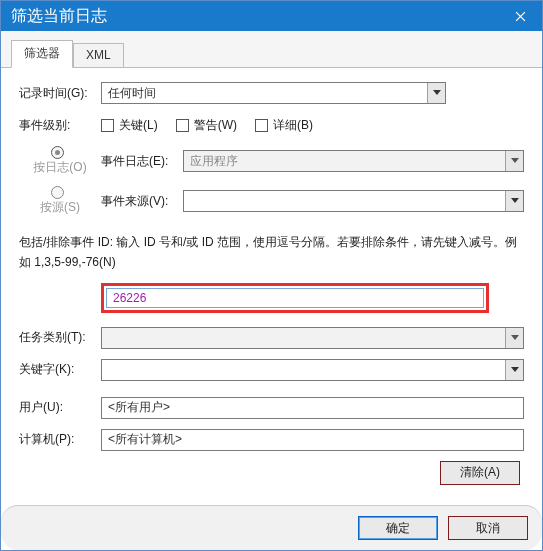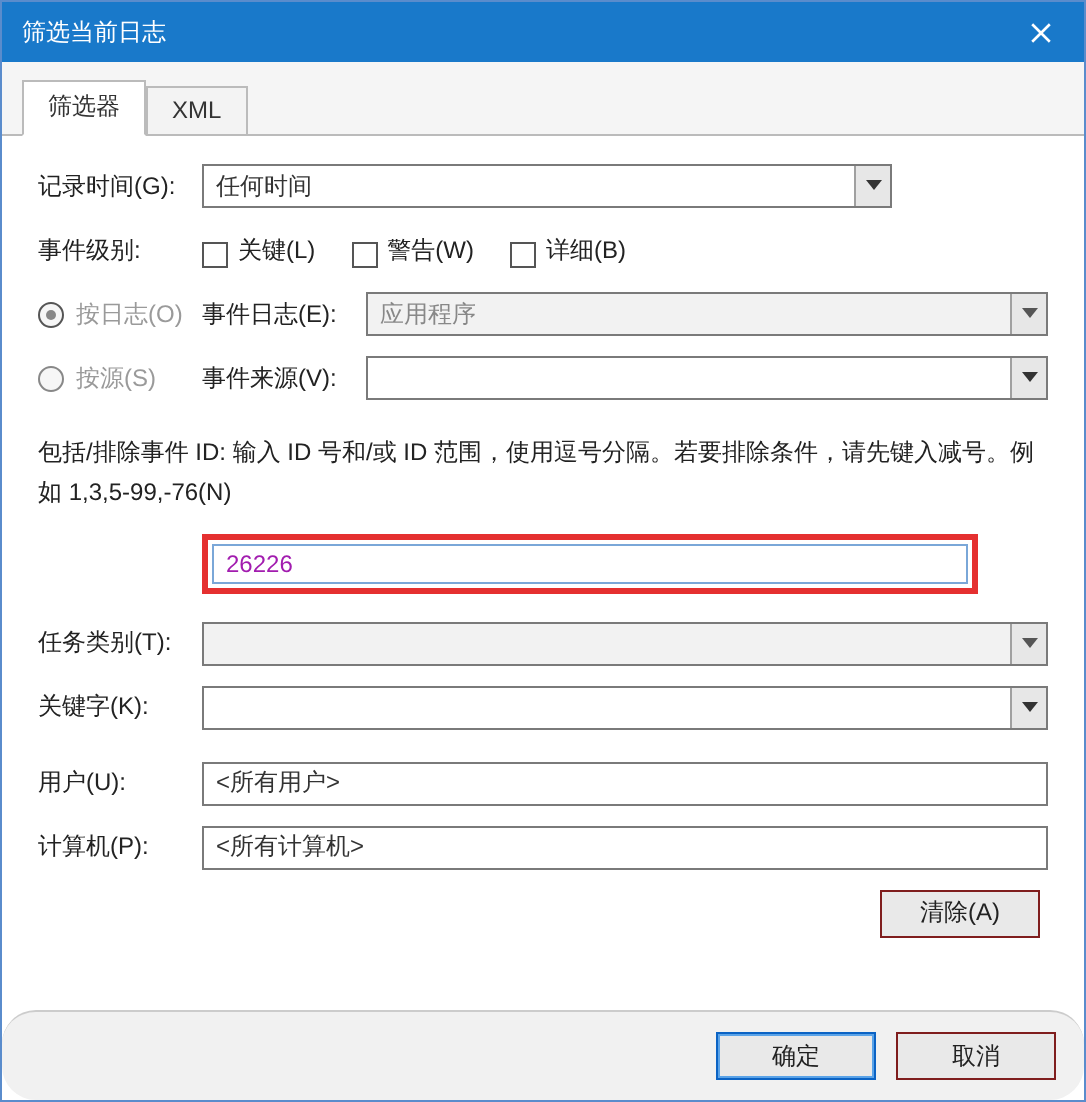--- a/index.html
+++ b/index.html
@@ -15,21 +15,21 @@
   }
   .titlebar {
     background: #1979ca;
     color: #fff;
     height: 30px;
     display: flex;
     align-items: center;
     padding: 0 0 0 10px;
     justify-content: space-between;
   }
-  .titlebar .title { font-size: 12px; }
+  .titlebar .title { font-size: 16px; }
   .titlebar .close {
     width: 44px; height: 30px;
     display: flex; align-items: center; justify-content: center;
     color: #fff;
     cursor: default;
   }
   .titlebar .close svg { width: 11px; height: 11px; stroke: #fff; stroke-width: 1.2; }
 
   .tabs {
     display: flex;
@@ -85,34 +85,34 @@
     background: #e7e7e7;
     display: flex; align-items: center; justify-content: center;
   }
   .sel .arrow svg, .combo .arrow svg { width: 8px; height: 6px; }
   .sel.full { width: 345px; flex:0 0 345px;}
   .combo input {
     border: none; outline: none; width: 100%; font: inherit; padding: 0; margin:0;
     background: transparent; color:#333;
   }
   .checks { display: flex; gap: 18px; flex-wrap: wrap; }
-  .chk { display: flex; align-items: flex-end; gap: 5px; color:#222; }
+  .chk { display: flex; align-items: center; gap: 5px; color:#222; }
   .chk .box {
     width: 13px; height: 13px; border: 1px solid #555; background: #fff;
   }
   .radio {
     width:13px; height:13px; border:1px solid #888; border-radius:50%; background:#f6f6f6;
     margin-right:6px; display:inline-block;
   }
   .radio.selected { border-color:#555; }
   .radio.selected::after{
     content:""; display:block; width:5px; height:5px; border-radius:50%;
     background:#888; margin:3px;
   }
-  .rgroup { display:flex; align-items:center; color:#9a9a9a; }
+  .rgroup { display:flex; align-items:center; color:#9a9a9a;flex-direction:column; }
   .desc {
     color: #222;
     line-height: 1.7;
     margin: 14px 0 10px 0;
   }
   .idfield {
     margin-left: 82px;
     border: 3px solid #e53030;
     padding: 2px;
     width: 388px;

